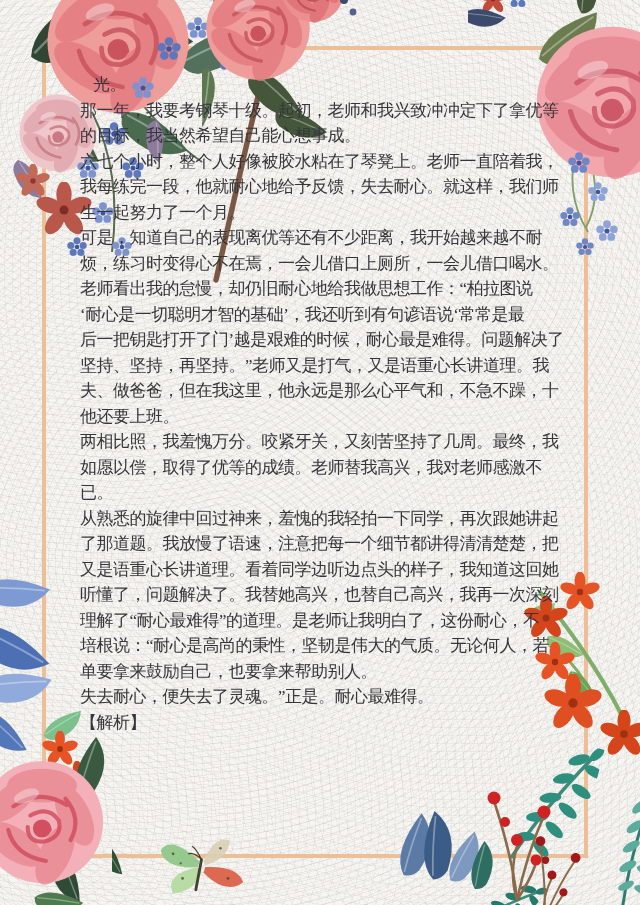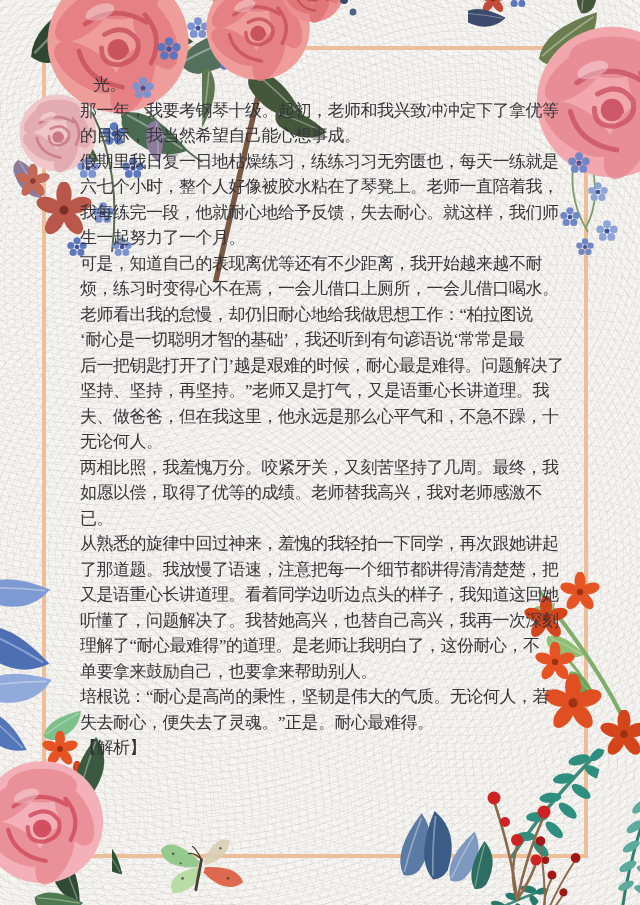--- a/index.html
+++ b/index.html
@@ -229,38 +229,37 @@
     <use href="#leaf" width="66" height="40" transform="translate(20,292) rotate(-60)" style="--l:#5b7aa6"></use>
     <use href="#leaf" width="70" height="42" transform="translate(46,302) rotate(-75)" style="--l:#3c5c88"></use>
     <use href="#leaf" width="56" height="34" transform="translate(72,296) rotate(-50)" style="--l:#7d99c0"></use>
     <use href="#leaf" width="50" height="30" transform="translate(96,310) rotate(-65)" style="--l:#2e6e62"></use>
   </svg>
 
   <div class="essay">
       <div class="text-line">光。</div>
       <div class="text-line">那一年，我要考钢琴十级。起初，老师和我兴致冲冲定下了拿优等</div>
       <div class="text-line">的目标，我当然希望自己能心想事成。</div>
-      <div class="text-line">假期里我日复一日地枯燥练习，练练习习无穷匮也，每天一练就是</div>
       <div class="text-line">六七个小时，整个人好像被胶水粘在了琴凳上。老师一直陪着我，</div>
       <div class="text-line">我每练完一段，他就耐心地给予反馈，失去耐心。就这样，我们师</div>
       <div class="text-line">生一起努力了一个月。</div>
       <div class="text-line">可是，知道自己的表现离优等还有不少距离，我开始越来越不耐</div>
       <div class="text-line">烦，练习时变得心不在焉，一会儿借口上厕所，一会儿借口喝水。</div>
       <div class="text-line">老师看出我的怠慢，却仍旧耐心地给我做思想工作：“柏拉图说</div>
       <div class="text-line">‘耐心是一切聪明才智的基础’，我还听到有句谚语说‘常常是最</div>
       <div class="text-line">后一把钥匙打开了门’越是艰难的时候，耐心最是难得。问题解决了</div>
       <div class="text-line">坚持、坚持，再坚持。”老师又是打气，又是语重心长讲道理。我</div>
       <div class="text-line">夫、做爸爸，但在我这里，他永远是那么心平气和，不急不躁，十</div>
-      <div class="text-line">无论何人。</div>
+      <div class="text-line">他还要上班。</div>
       <div class="text-line">两相比照，我羞愧万分。咬紧牙关，又刻苦坚持了几周。最终，我</div>
       <div class="text-line">如愿以偿，取得了优等的成绩。老师替我高兴，我对老师感激不</div>
       <div class="text-line">已。</div>
       <div class="text-line">从熟悉的旋律中回过神来，羞愧的我轻拍一下同学，再次跟她讲起</div>
       <div class="text-line">了那道题。我放慢了语速，注意把每一个细节都讲得清清楚楚，把</div>
       <div class="text-line">又是语重心长讲道理。看着同学边听边点头的样子，我知道这回她</div>
       <div class="text-line">听懂了，问题解决了。我替她高兴，也替自己高兴，我再一次深刻</div>
       <div class="text-line">理解了“耐心最难得”的道理。是老师让我明白了，这份耐心，不</div>
+      <div class="text-line">培根说：“耐心是高尚的秉性，坚韧是伟大的气质。无论何人，若</div>
       <div class="text-line">单要拿来鼓励自己，也要拿来帮助别人。</div>
-      <div class="text-line">培根说：“耐心是高尚的秉性，坚韧是伟大的气质。无论何人，若</div>
       <div class="text-line">失去耐心，便失去了灵魂。”正是。耐心最难得。</div>
       <div class="text-line">【解析】</div>
     </div>
 </div>
 
 </body></html>

